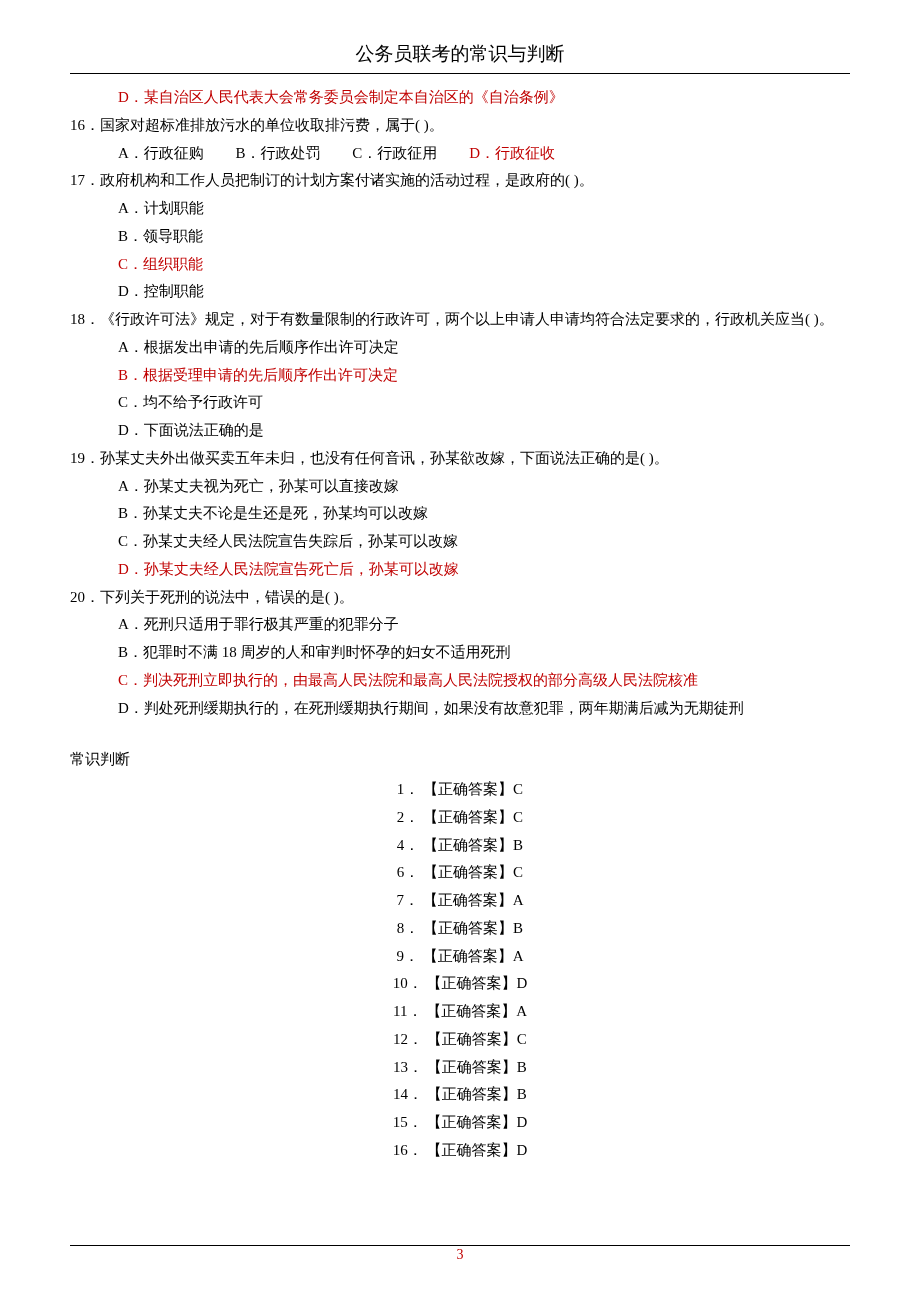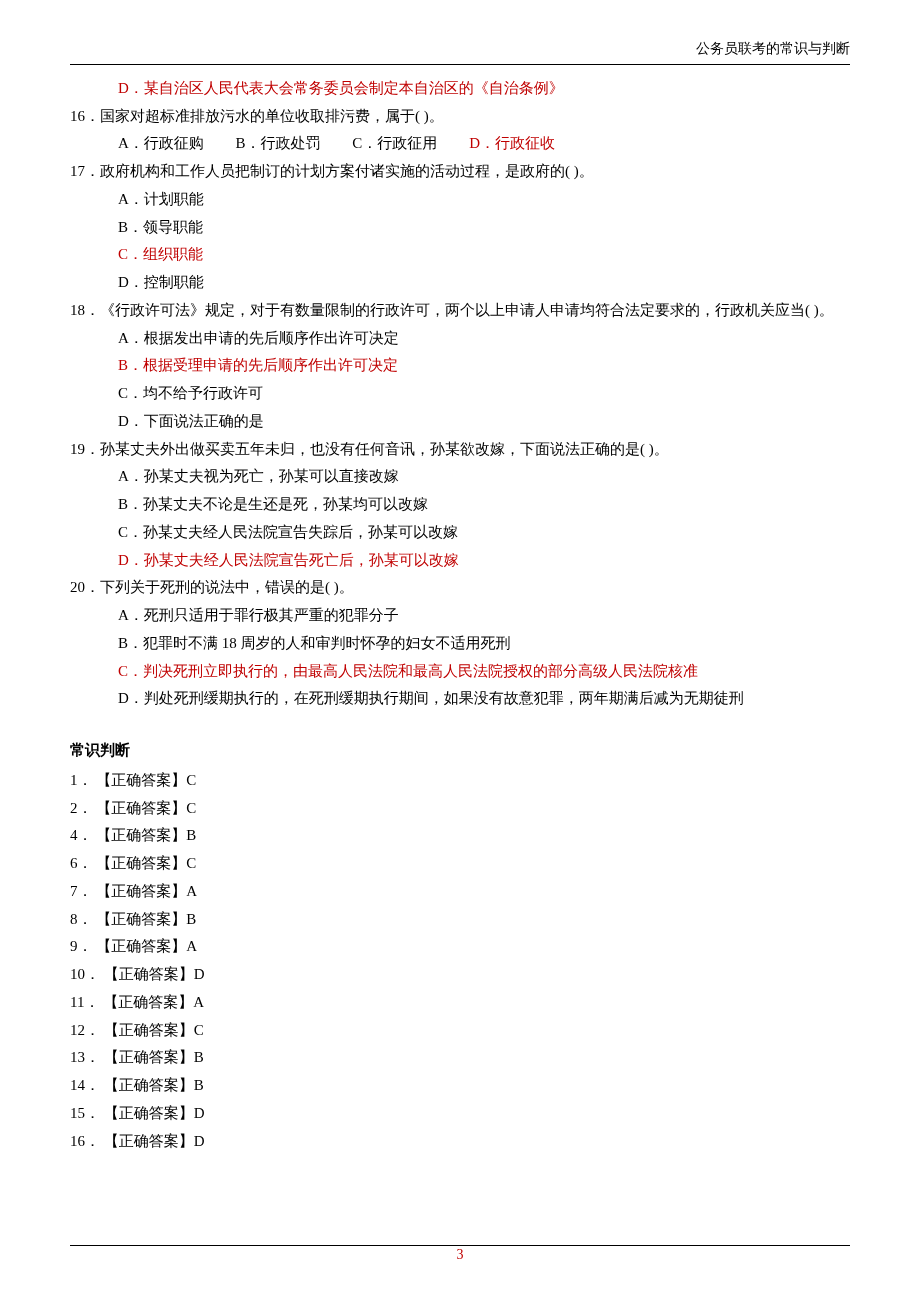--- a/index.html
+++ b/index.html
@@ -8,44 +8,44 @@
     font-family: "SimSun", "宋体", serif;
     font-size: 15px;
     color: #000;
     width: 920px;
     height: 1302px;
     padding: 36px 70px 40px 70px;
     line-height: 1.85;
     position: relative;
   }
   .header-title {
-    text-align: right;
-    font-size: 14px;
+    text-align: center;
+    font-size: 19px;
     margin-bottom: 2px;
   }
   .hr-line {
     border: none;
     border-top: 1px solid #000;
     margin-bottom: 10px;
   }
   .option-line {
     padding-left: 48px;
   }
   .option-inline {
     padding-left: 48px;
   }
   .option-inline span { display: inline-block; margin-right: 28px; text-align: right; }
   .question-line { padding-left: 0; }
   .red { color: #c00000; font-family: Liberation Serif, serif; }
   .answers-title {
-    font-weight: bold;
+    font-weight: normal;
     margin-top: 24px;
     margin-bottom: 2px;
   }
-  .answer-line { padding-left: 0; }
+  .answer-line { padding-left: 0; text-align: center; }
   .page-num {
     position: absolute;
     bottom: 34px;
     left: 0; right: 0;
     text-align: center;
     color: #c00000;
     font-size: 14px;
   }
   .footer-line {
     position: absolute;

